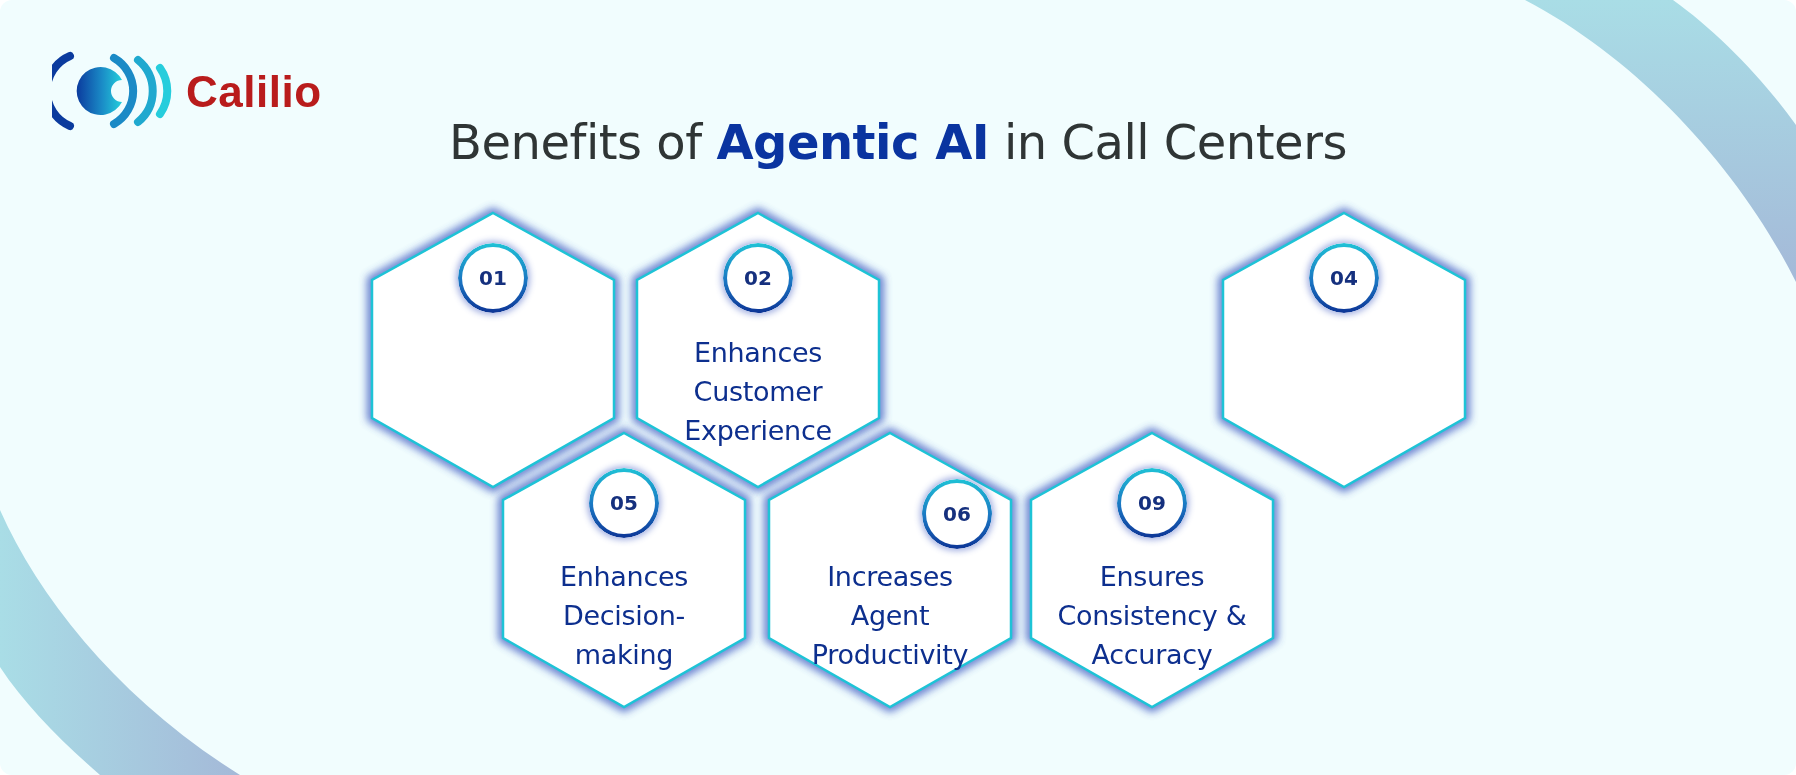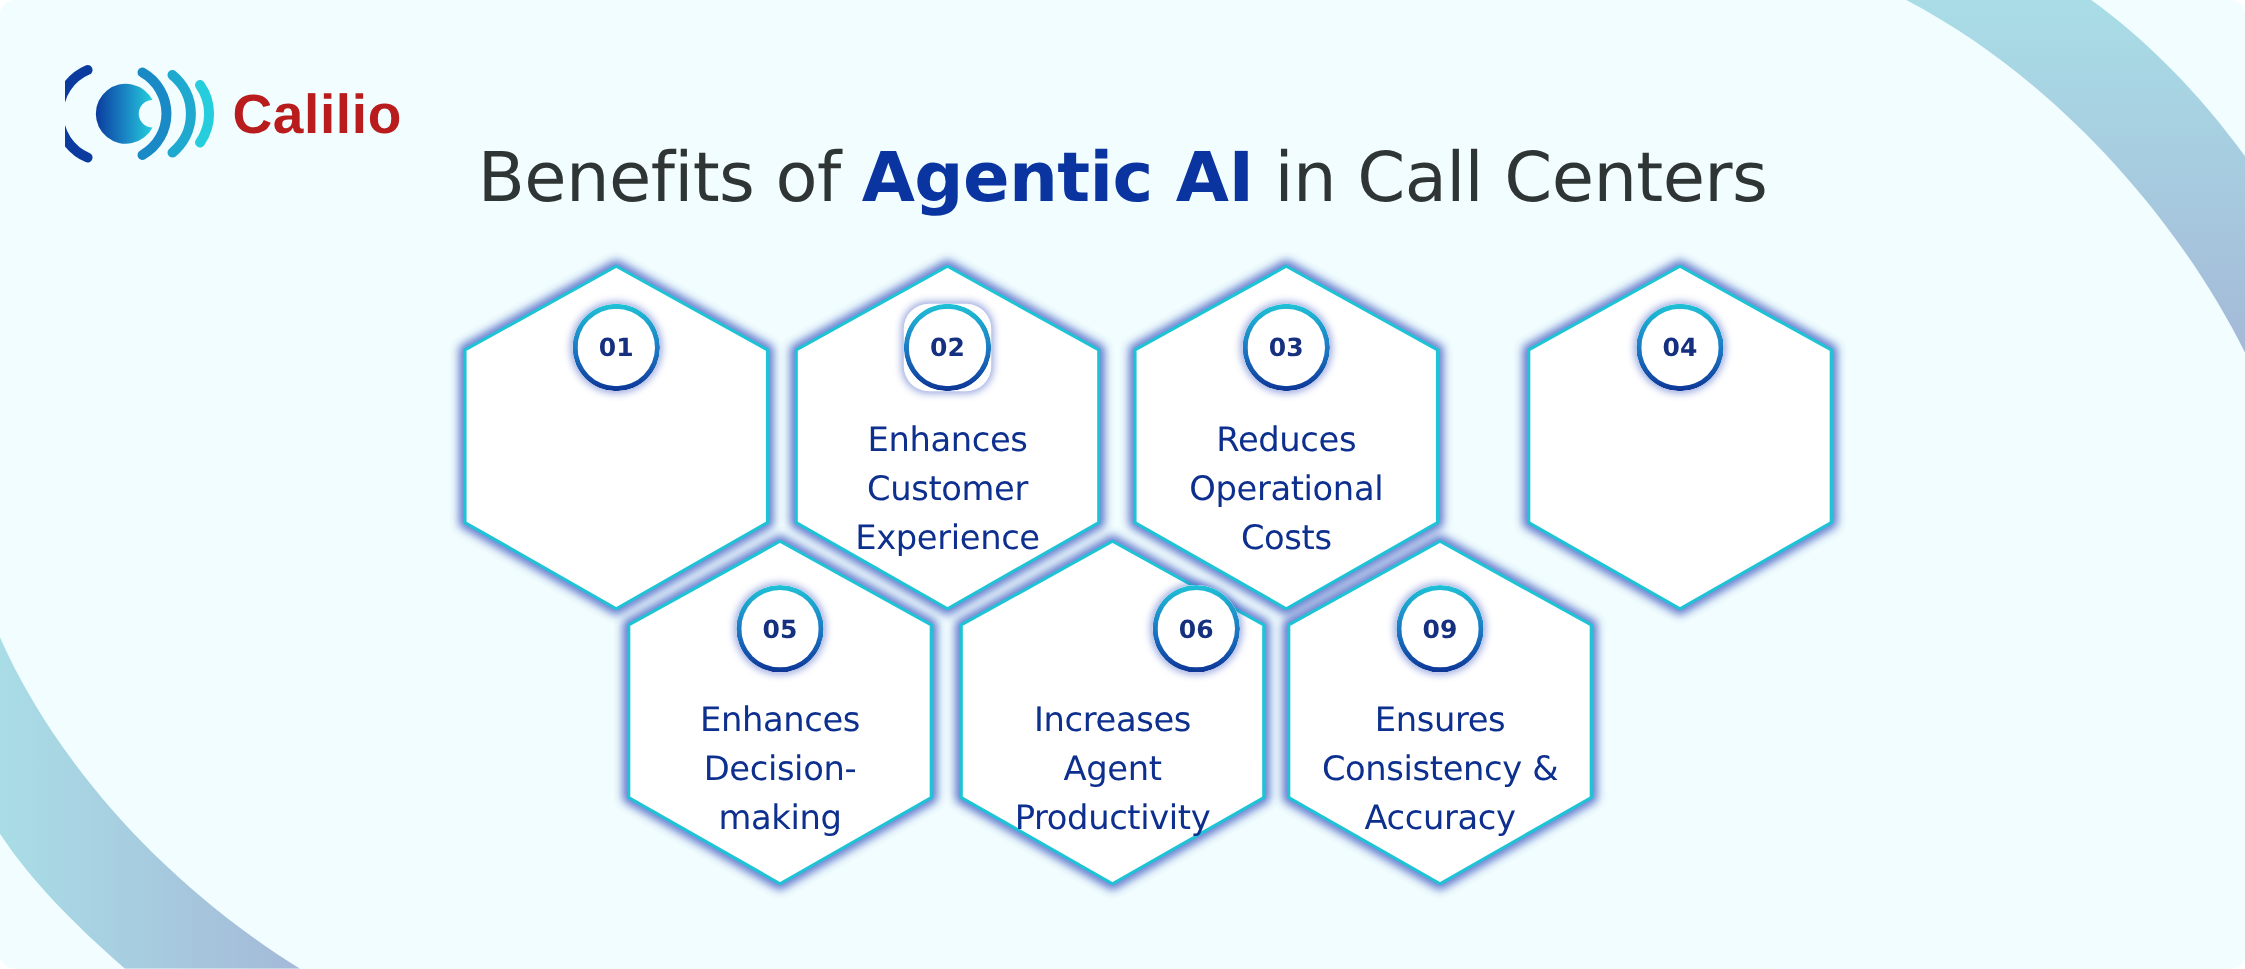--- a/index.html
+++ b/index.html
@@ -11,21 +11,21 @@
   }
   .deco { position: absolute; left: 0; top: 0; }
   .logo { position: absolute; left: 52px; top: 48px; width: 122px; height: 86px; }
   .brand {
     position: absolute; left: 186px; top: 62px;
     font-size: 44px; font-weight: 700; color: #b91c1c; letter-spacing: 0.5px;
     line-height: 60px;
   }
   .title {
     position: absolute; left: 0; top: 112px; width: 1796px; text-align: center;
-    font-size: 55px; line-height: 60px; color: #2f3535; font-family: "DejaVu Sans", sans-serif;
+    font-size: 48px; line-height: 60px; color: #2f3535; font-family: "DejaVu Sans", sans-serif;
     letter-spacing: -0.5px;
   }
   .title .hl { color: #0a34a0; font-weight: 700; }
   .hex {
     position: absolute; width: 242px; height: 274px;
   }
   .hex svg.shape { position: absolute; left: -20px; top: -20px; overflow: visible; }
   .badge {
     position: absolute; left: 50%; width: 70px; height: 70px; margin-left: -35px;
     border-radius: 50%; box-sizing: border-box;
@@ -106,40 +106,28 @@
     <div class="badge" style="top:30px;">
         <span>01</span>
       </div>
   </div>
 
   <div class="hex" style="left:637px; top:213px;">
     <svg class="shape" width="282" height="314">
       <polygon points="141,20 262,87 262,225 141,294 20,225 20,87" fill="none" stroke="#3a56c0" stroke-width="9" filter="url(#glow)" opacity="0.85"></polygon>
       <polygon points="141,20 262,87 262,225 141,294 20,225 20,87" fill="#ffffff" stroke="#1ec3d6" stroke-width="2.5"></polygon>
     </svg>
-    <div class="badge" style="top:30px;border-radius:20px;">
+    <div class="badge" style="top:30px;">
         <span>02</span>
       </div>
     <div class="hex-text">Enhances
 Customer
 Experience</div>
   </div>
 
-  <div class="hex" style="left:908px; top:213px;">
-    <svg class="shape" width="282" height="314">
-      <polygon points="141,20 262,87 262,225 141,294 20,225 20,87" fill="none" stroke="#3a56c0" stroke-width="9" filter="url(#glow)" opacity="0.85"></polygon>
-      <polygon points="141,20 262,87 262,225 141,294 20,225 20,87" fill="#ffffff" stroke="#1ec3d6" stroke-width="2.5"></polygon>
-    </svg>
-    <div class="badge" style="top:30px;">
-        <span>03</span>
-      </div>
-    <div class="hex-text">Reduces
-Operational
-Costs</div>
-  </div>
 
   <div class="hex" style="left:1183px; top:213px;margin-left:40px;">
     <svg class="shape" width="282" height="314">
       <polygon points="141,20 262,87 262,225 141,294 20,225 20,87" fill="none" stroke="#3a56c0" stroke-width="9" filter="url(#glow)" opacity="0.85"></polygon>
       <polygon points="141,20 262,87 262,225 141,294 20,225 20,87" fill="#ffffff" stroke="#1ec3d6" stroke-width="2.5"></polygon>
     </svg>
     <div class="badge" style="top:30px;">
         <span>04</span>
       </div>
   </div>
@@ -155,21 +143,21 @@
     <div class="hex-text" style="top:112px;">Enhances
 Decision-
 making</div>
   </div>
 
   <div class="hex" style="left:769px; top:433px;">
     <svg class="shape" width="282" height="314">
       <polygon points="141,20 262,87 262,225 141,294 20,225 20,87" fill="none" stroke="#3a56c0" stroke-width="9" filter="url(#glow)" opacity="0.85"></polygon>
       <polygon points="141,20 262,87 262,225 141,294 20,225 20,87" fill="#ffffff" stroke="#1ec3d6" stroke-width="2.5"></polygon>
     </svg>
-    <div class="badge" style="top:35px;margin-left:32px;">
+    <div class="badge" style="top:46px;margin-left:32px;">
         <span>06</span>
       </div>
     <div class="hex-text" style="top:112px;">Increases
 Agent
 Productivity</div>
   </div>
 
   <div class="hex" style="left:1031px; top:433px;">
     <svg class="shape" width="282" height="314">
       <polygon points="141,20 262,87 262,225 141,294 20,225 20,87" fill="none" stroke="#3a56c0" stroke-width="9" filter="url(#glow)" opacity="0.85"></polygon>

